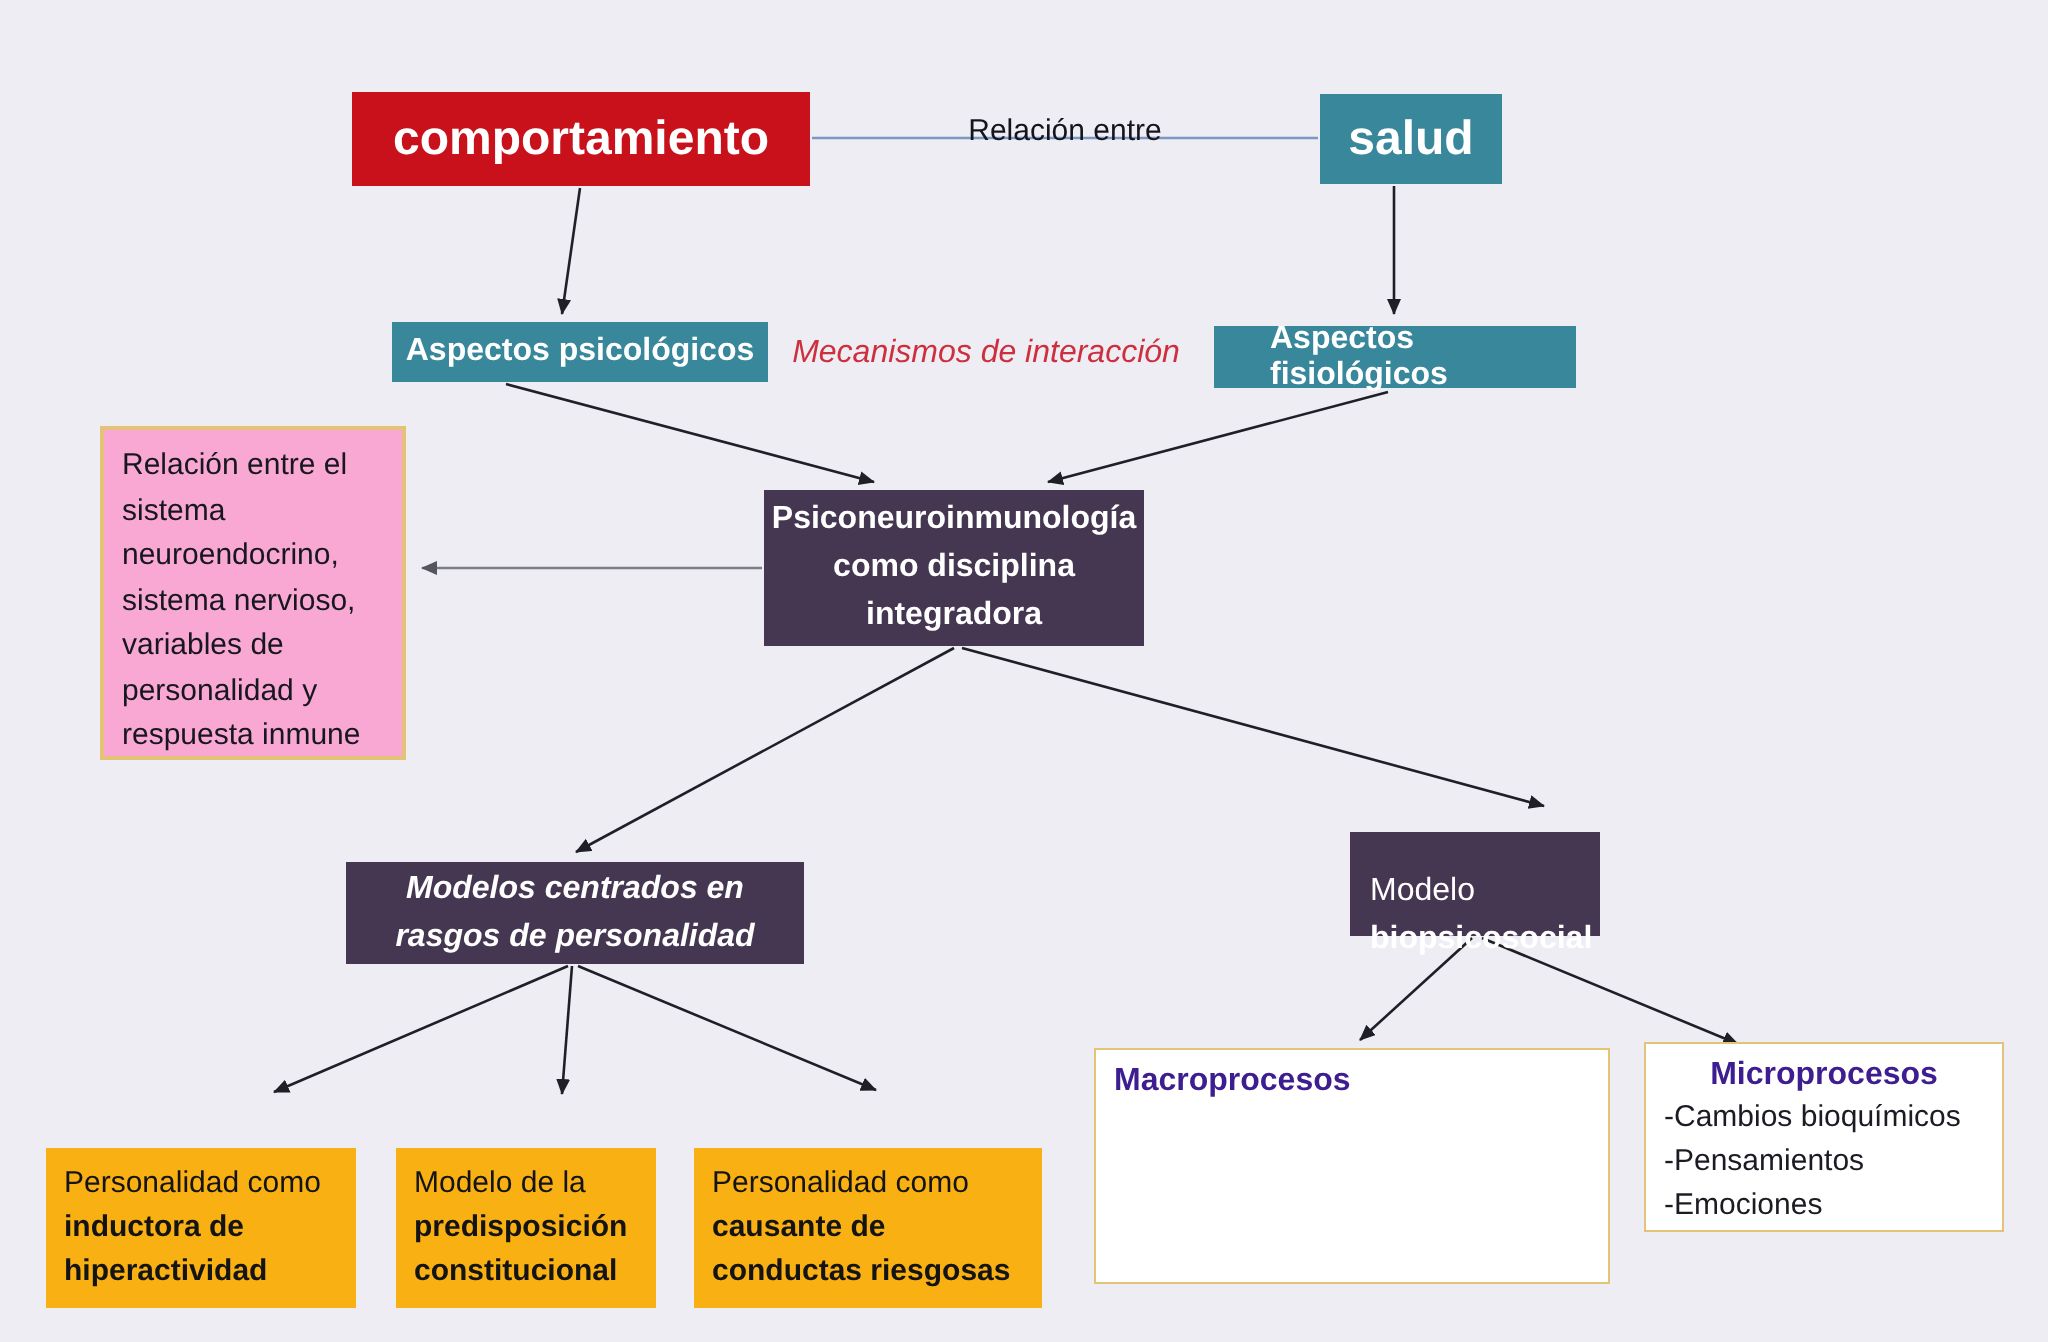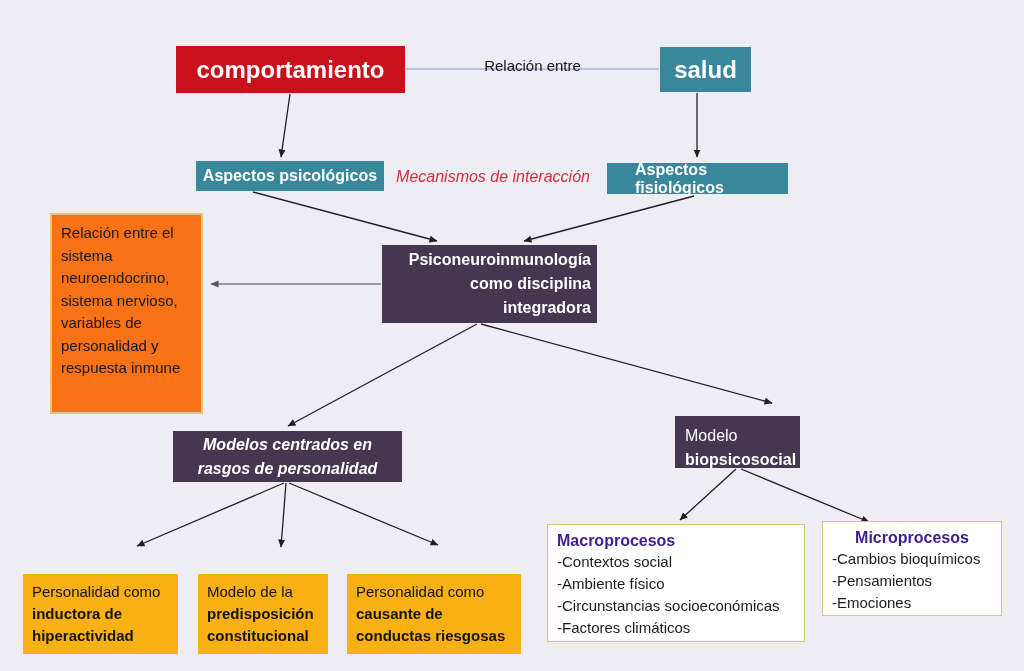--- a/index.html
+++ b/index.html
@@ -37,41 +37,41 @@
   .lbl-relacion{
     left:406px;top:46px;width:253px;text-align:center;
     font-size:15px;color:#14141E;margin-top:11px;
   }
   .lbl-mecanismos{
     left:388px;top:168px;width:210px;text-align:center;
     font-size:16px;font-style:italic;color:var(--mecanismos-red);
   }
 
   .box-def{
-    left:50px;top:213px;width:153px;height:201px;
-    background:#f97316;border:2px solid var(--box-border);
+    left:50px;top:213px;width:153px;height:167px;
+    background:#f9a8d4;border:2px solid var(--box-border);
     padding:7px 9px;font-size:15px;line-height:22.5px;color:#17171F;
   }
 
   .box-purple{
     background:var(--purple);color:#fff;
   }
   .box-central{
-    left:382px;top:245px;width:215px;height:78px;
-    font-weight:bold;font-size:16px;line-height:24px;text-align:right;
+    left:382px;top:245px;width:190px;height:78px;
+    font-weight:bold;font-size:16px;line-height:24px;text-align:center;
     display:flex;align-items:center;justify-content:center;padding:2px 6px;
   }
   .box-modelos{
     left:173px;top:431px;width:229px;height:51px;
     font-weight:bold;font-size:16px;line-height:24px;text-align:center;
     display:flex;align-items:center;justify-content:center;padding:2px 8px;font-style:italic;
   }
   .box-biopsico{
     left:675px;top:416px;width:125px;height:52px;
-    font-size:16px;line-height:24px;padding:8px 0 0 10px;
+    font-size:16px;line-height:24px;padding:18px 0 0 10px;
   }
   .box-biopsico .bold-line{font-weight:bold;display:block;}
   .box-biopsico .reg-line{display:block;}
 
   .box-orange{
     background:var(--orange);color:#141414;
     font-size:15px;line-height:22px;padding:7px 9px;height:80px;top:574px;
   }
   .box-orange .bold-part{font-weight:bold;display:block;}
   .orange-1{left:23px;width:155px;}
@@ -157,26 +157,20 @@
     <span class="bold-part">predisposición constitucional</span>
   </div>
 
   <div class="node box-orange orange-3">
     <span>Personalidad como</span>
     <span class="bold-part">causante de conductas riesgosas</span>
   </div>
 
   <div class="node box-list box-macro">
     <div class="list-title">Macroprocesos</div>
-    <ul>
-      <li>-Contextos social</li>
-      <li>-Ambiente físico</li>
-      <li>-Circunstancias socioeconómicas</li>
-      <li>-Factores climáticos</li>
-    </ul>
   </div>
 
   <div class="node box-list box-micro">
     <div class="list-title">Microprocesos</div>
     <ul>
       <li>-Cambios bioquímicos</li>
       <li>-Pensamientos</li>
       <li>-Emociones</li>
     </ul>
   </div>

